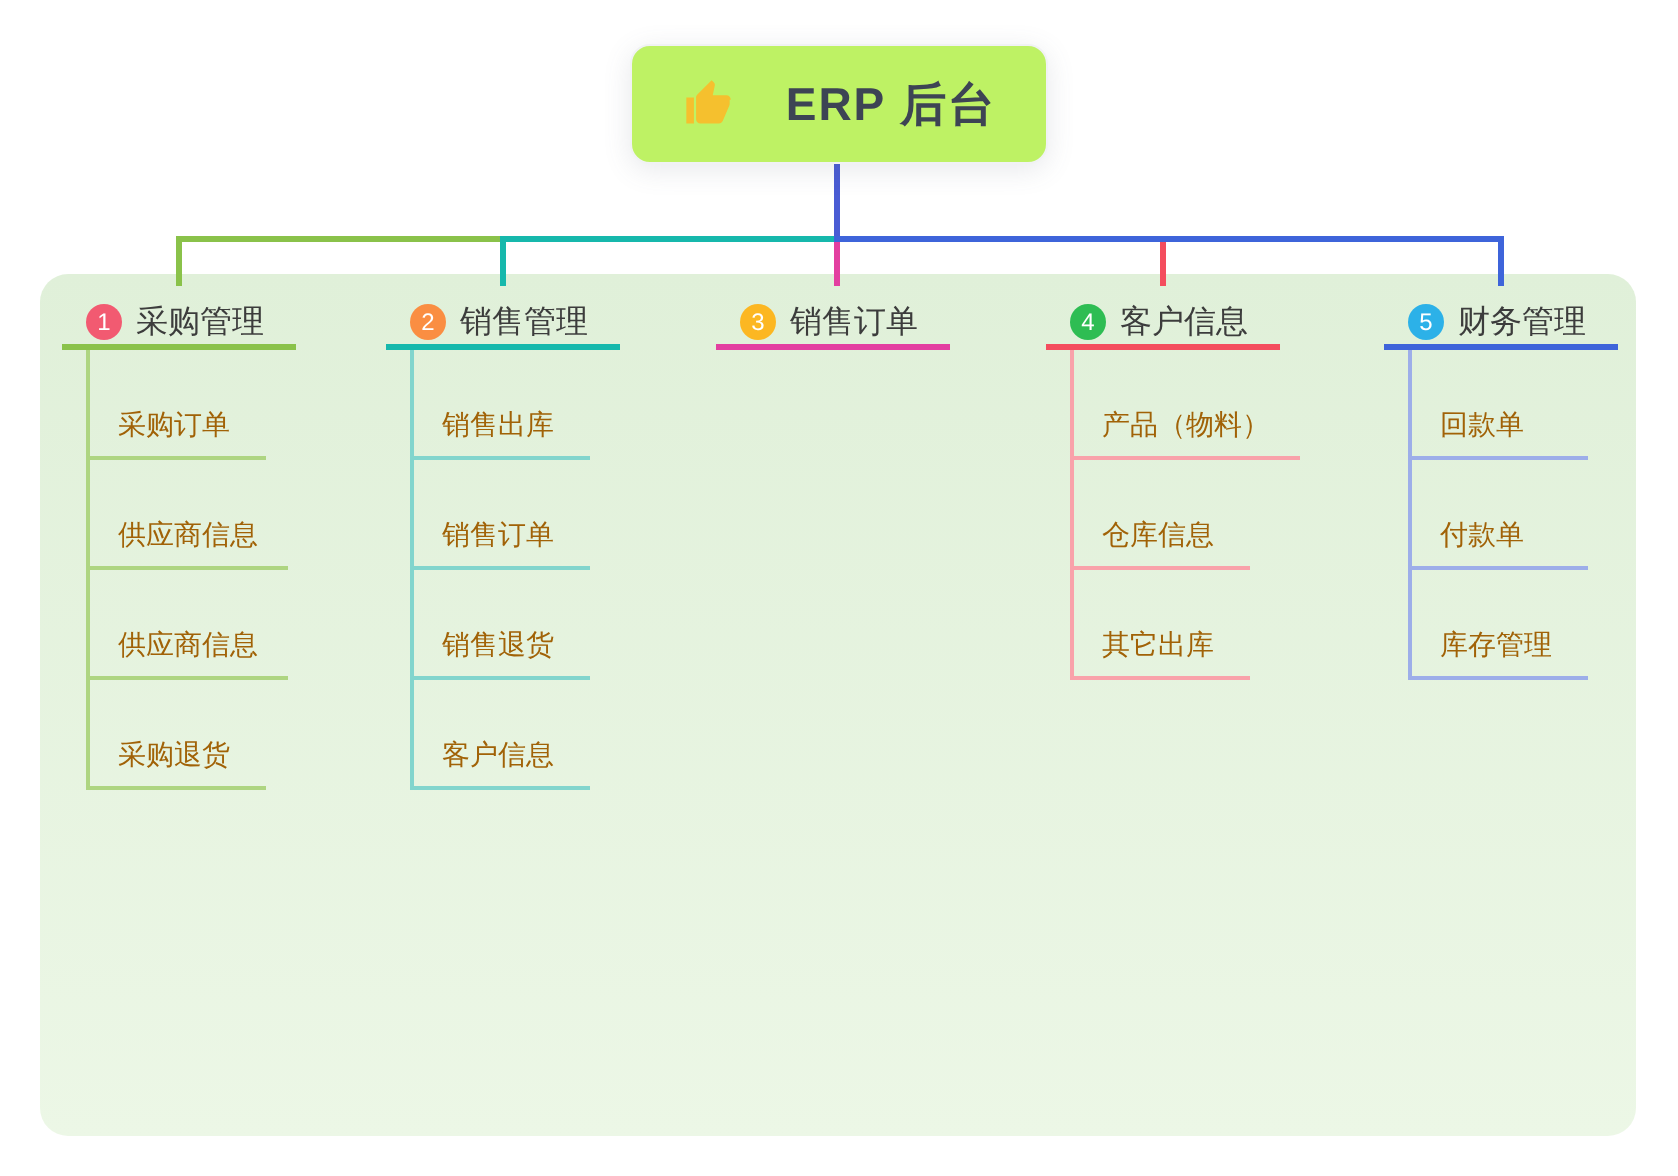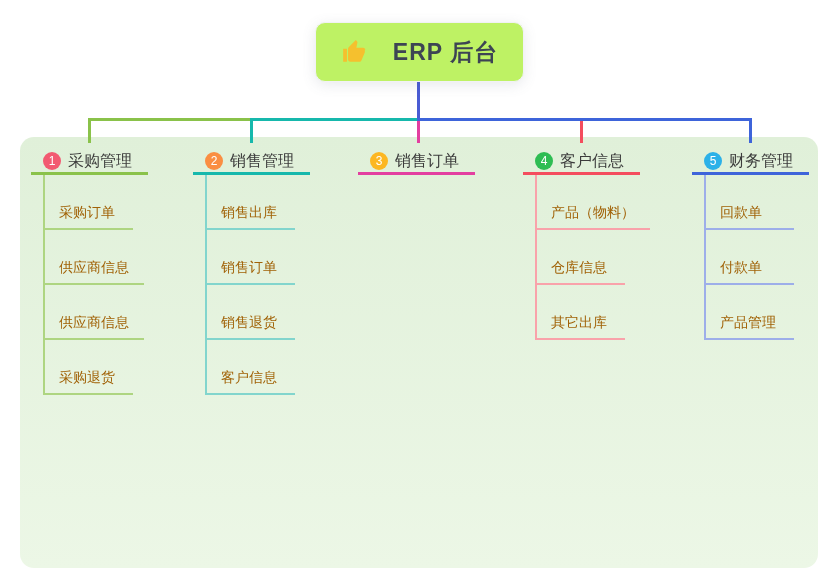--- a/index.html
+++ b/index.html
@@ -142,17 +142,17 @@
         <span>财务管理</span>
       </div>
       <div class="items">
         <div class="item">
           <span>回款单</span>
         </div>
         <div class="item">
           <span>付款单</span>
         </div>
         <div class="item">
-          <span>产品管理</span>
+          <span>库存管理</span>
         </div>
       </div>
     </div>
   </div>
 
 </body></html>

